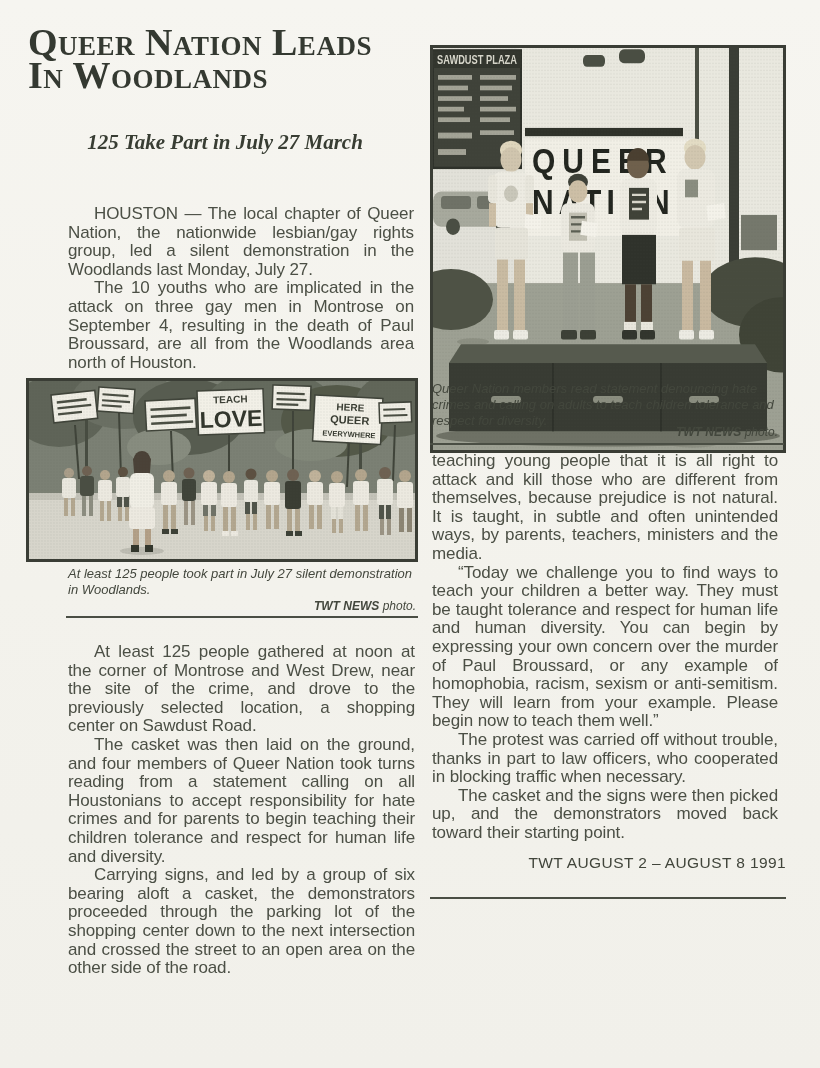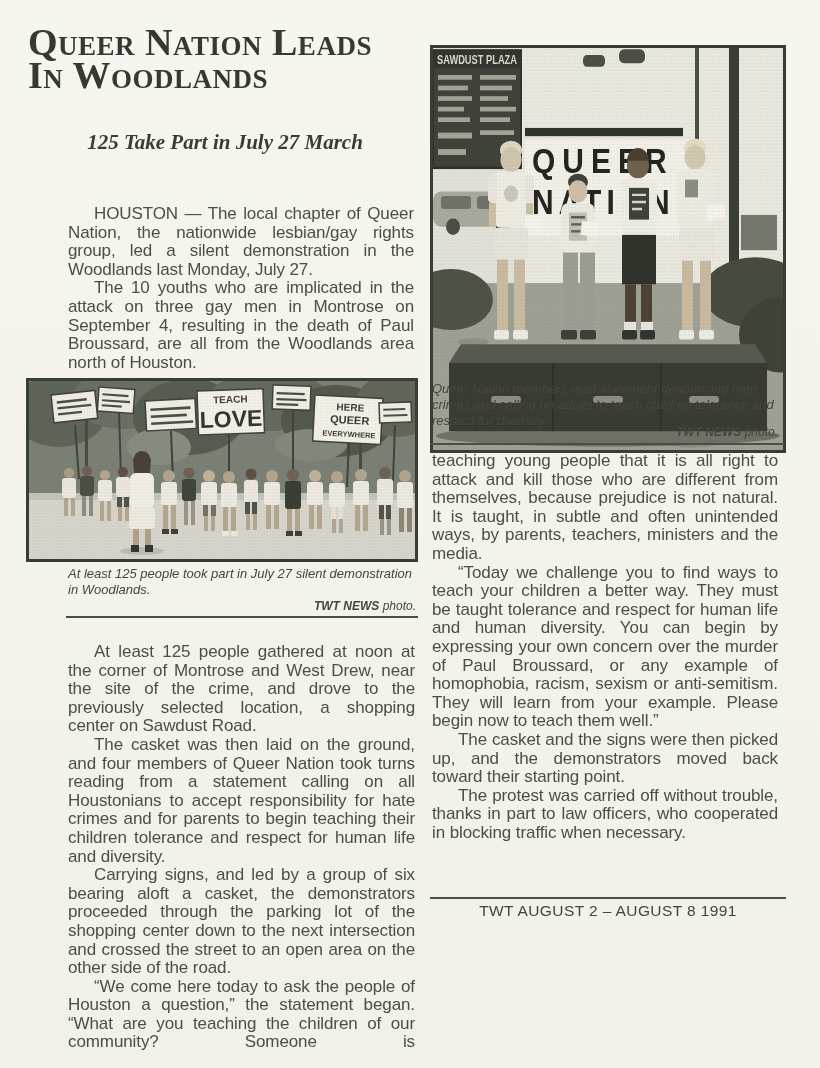--- a/index.html
+++ b/index.html
@@ -47,21 +47,21 @@
   }
   .credit .credit-bold{font-weight:700;}
   .credit-march{left:68px;top:599px;width:348px;}
   .credit-casket{left:432px;top:425px;width:346px;}
   
   .rule{position:absolute;background:#4a4e44;}
   .rule-left-caption{left:66px;top:616px;width:352px;height:2px;}
   .rule-right-caption{left:430px;top:443px;width:354px;height:2px;}
   .rule-footer{left:430px;top:897px;width:356px;height:1.5px;}
   .footer-line{
-    position:absolute;left:430px;top:902px;width:356px;text-align:center;
+    position:absolute;left:430px;top:854px;width:356px;text-align:right;
     font-size:15.5px;letter-spacing:.4px;color:#41453b;
   }
 </style>
 </head>
 <body>
 
 <div class="page">
 
   <div class="headline">
     <div>Queer Nation Leads</div>
@@ -275,21 +275,20 @@
   <div class="credit credit-march">
     <span class="credit-bold">TWT NEWS</span>
     <span>photo.</span>
   </div>
   <div class="rule rule-left-caption"></div>
 
   <div class="body-text left-lower">
     <p>At least 125 people gathered at noon at the corner of Montrose and West Drew, near the site of the crime, and drove to the previously selected location, a shopping center on Sawdust Road.</p>
     <p>The casket was then laid on the ground, and four members of Queer Nation took turns reading from a statement calling on all Houstonians to accept responsibility for hate crimes and for parents to begin teaching their children tolerance and respect for human life and diversity.</p>
     <p>Carrying signs, and led by a group of six bearing aloft a casket, the demonstrators proceeded through the parking lot of the shopping center down to the next intersection and crossed the street to an open area on the other side of the road.</p>
-    <p class="runover">“We come here today to ask the people of Houston a question,” the statement began. “What are you teaching the children of our community? Someone is</p>
   </div>
 
   <div class="photo photo-casket">
     <svg viewBox="0 0 350 342" preserveAspectRatio="none">
       <defs>
         <pattern id="ht2" width="3" height="3" patternUnits="userSpaceOnUse">
           <circle cx="1" cy="1" r="0.65" fill="#50544a"></circle>
         </pattern>
       </defs>
 
@@ -425,20 +424,20 @@
   <div class="caption caption-casket">Queer Nation members read statement denouncing hate crimes and calling on adults to teach children tolerance and respect for diversity.</div>
   <div class="credit credit-casket">
     <span class="credit-bold">TWT NEWS</span>
     <span>photo.</span>
   </div>
   <div class="rule rule-right-caption"></div>
 
   <div class="body-text right-body">
     <p class="no-indent">teaching young people that it is all right to attack and kill those who are different from themselves, because prejudice is not natural. It is taught, in subtle and often unintended ways, by parents, teachers, ministers and the media.</p>
     <p>“Today we challenge you to find ways to teach your children a better way. They must be taught tolerance and respect for human life and human diversity. You can begin by expressing your own concern over the murder of Paul Broussard, or any example of homophobia, racism, sexism or anti-semitism. They will learn from your example. Please begin now to teach them well.”</p>
+    <p>The protest was carried off without trouble, thanks in part to law officers, who cooperated in blocking traffic when necessary.</p>
     <p>The casket and the signs were then picked up, and the demonstrators moved back toward their starting point.</p>
-    <p>The protest was carried off without trouble, thanks in part to law officers, who cooperated in blocking traffic when necessary.</p>
   </div>
 
   <div class="rule rule-footer"></div>
   <div class="footer-line">TWT AUGUST 2 – AUGUST 8 1991</div>
 
 </div>
 
 </body></html>

